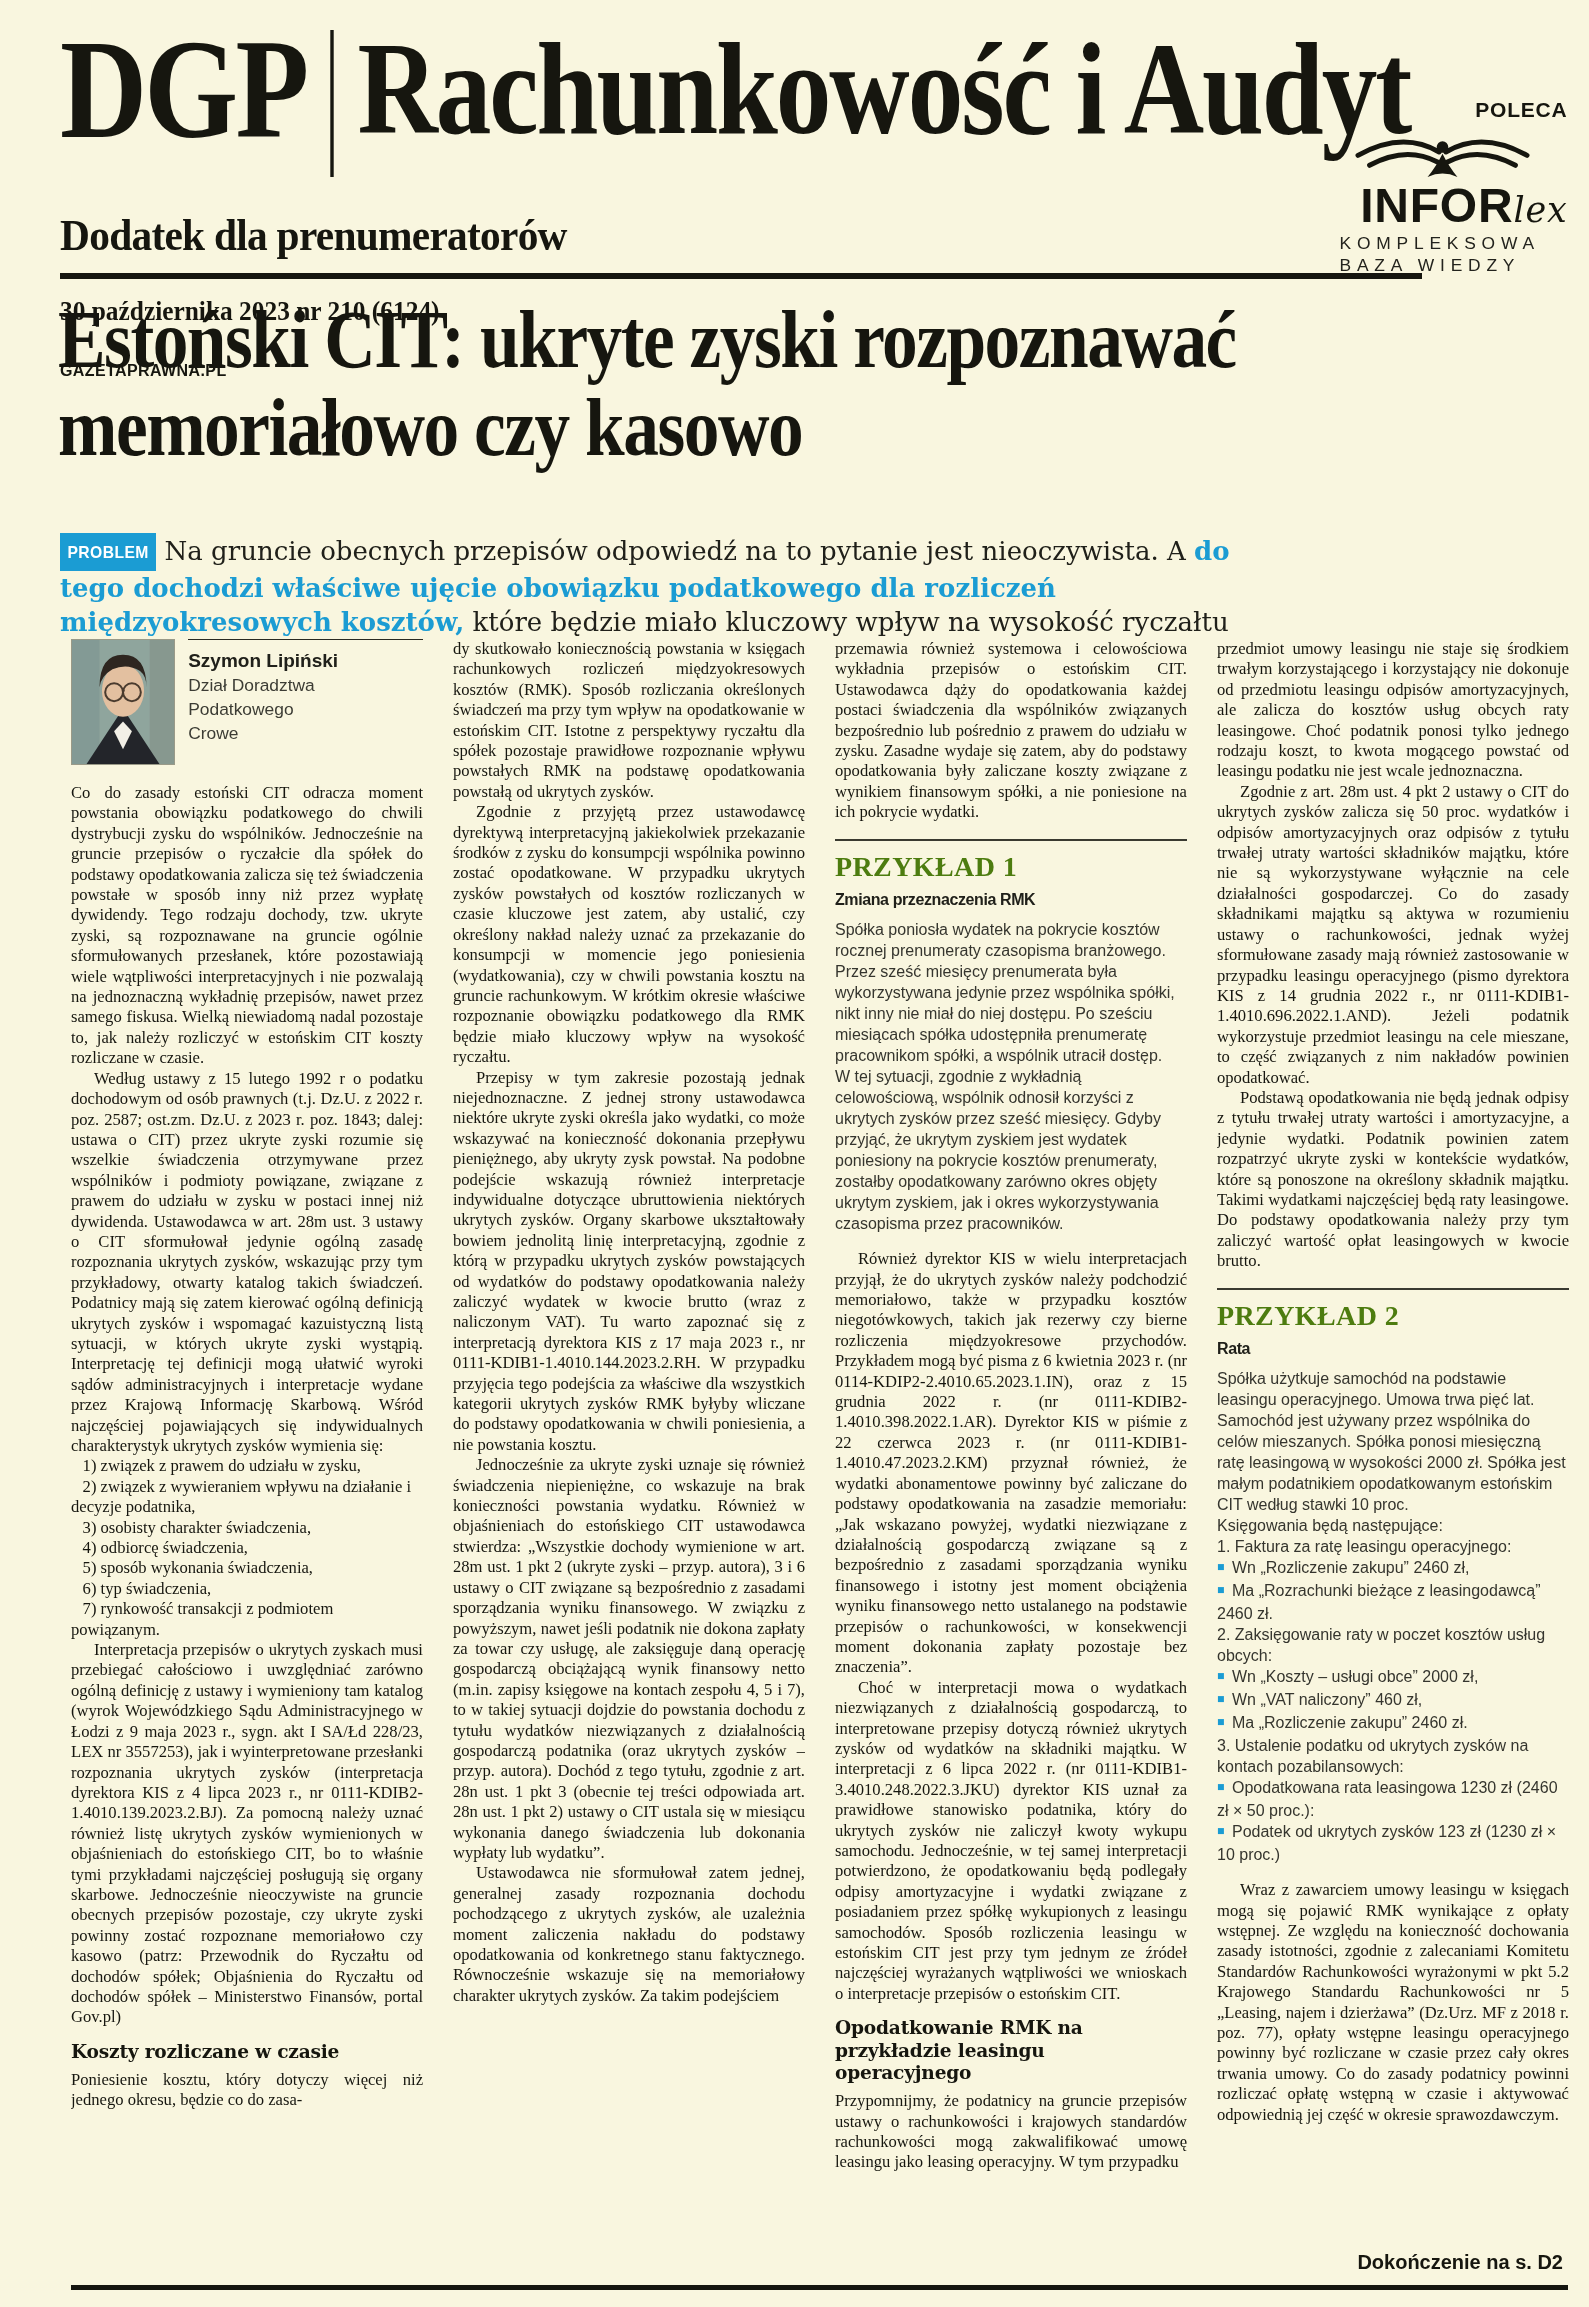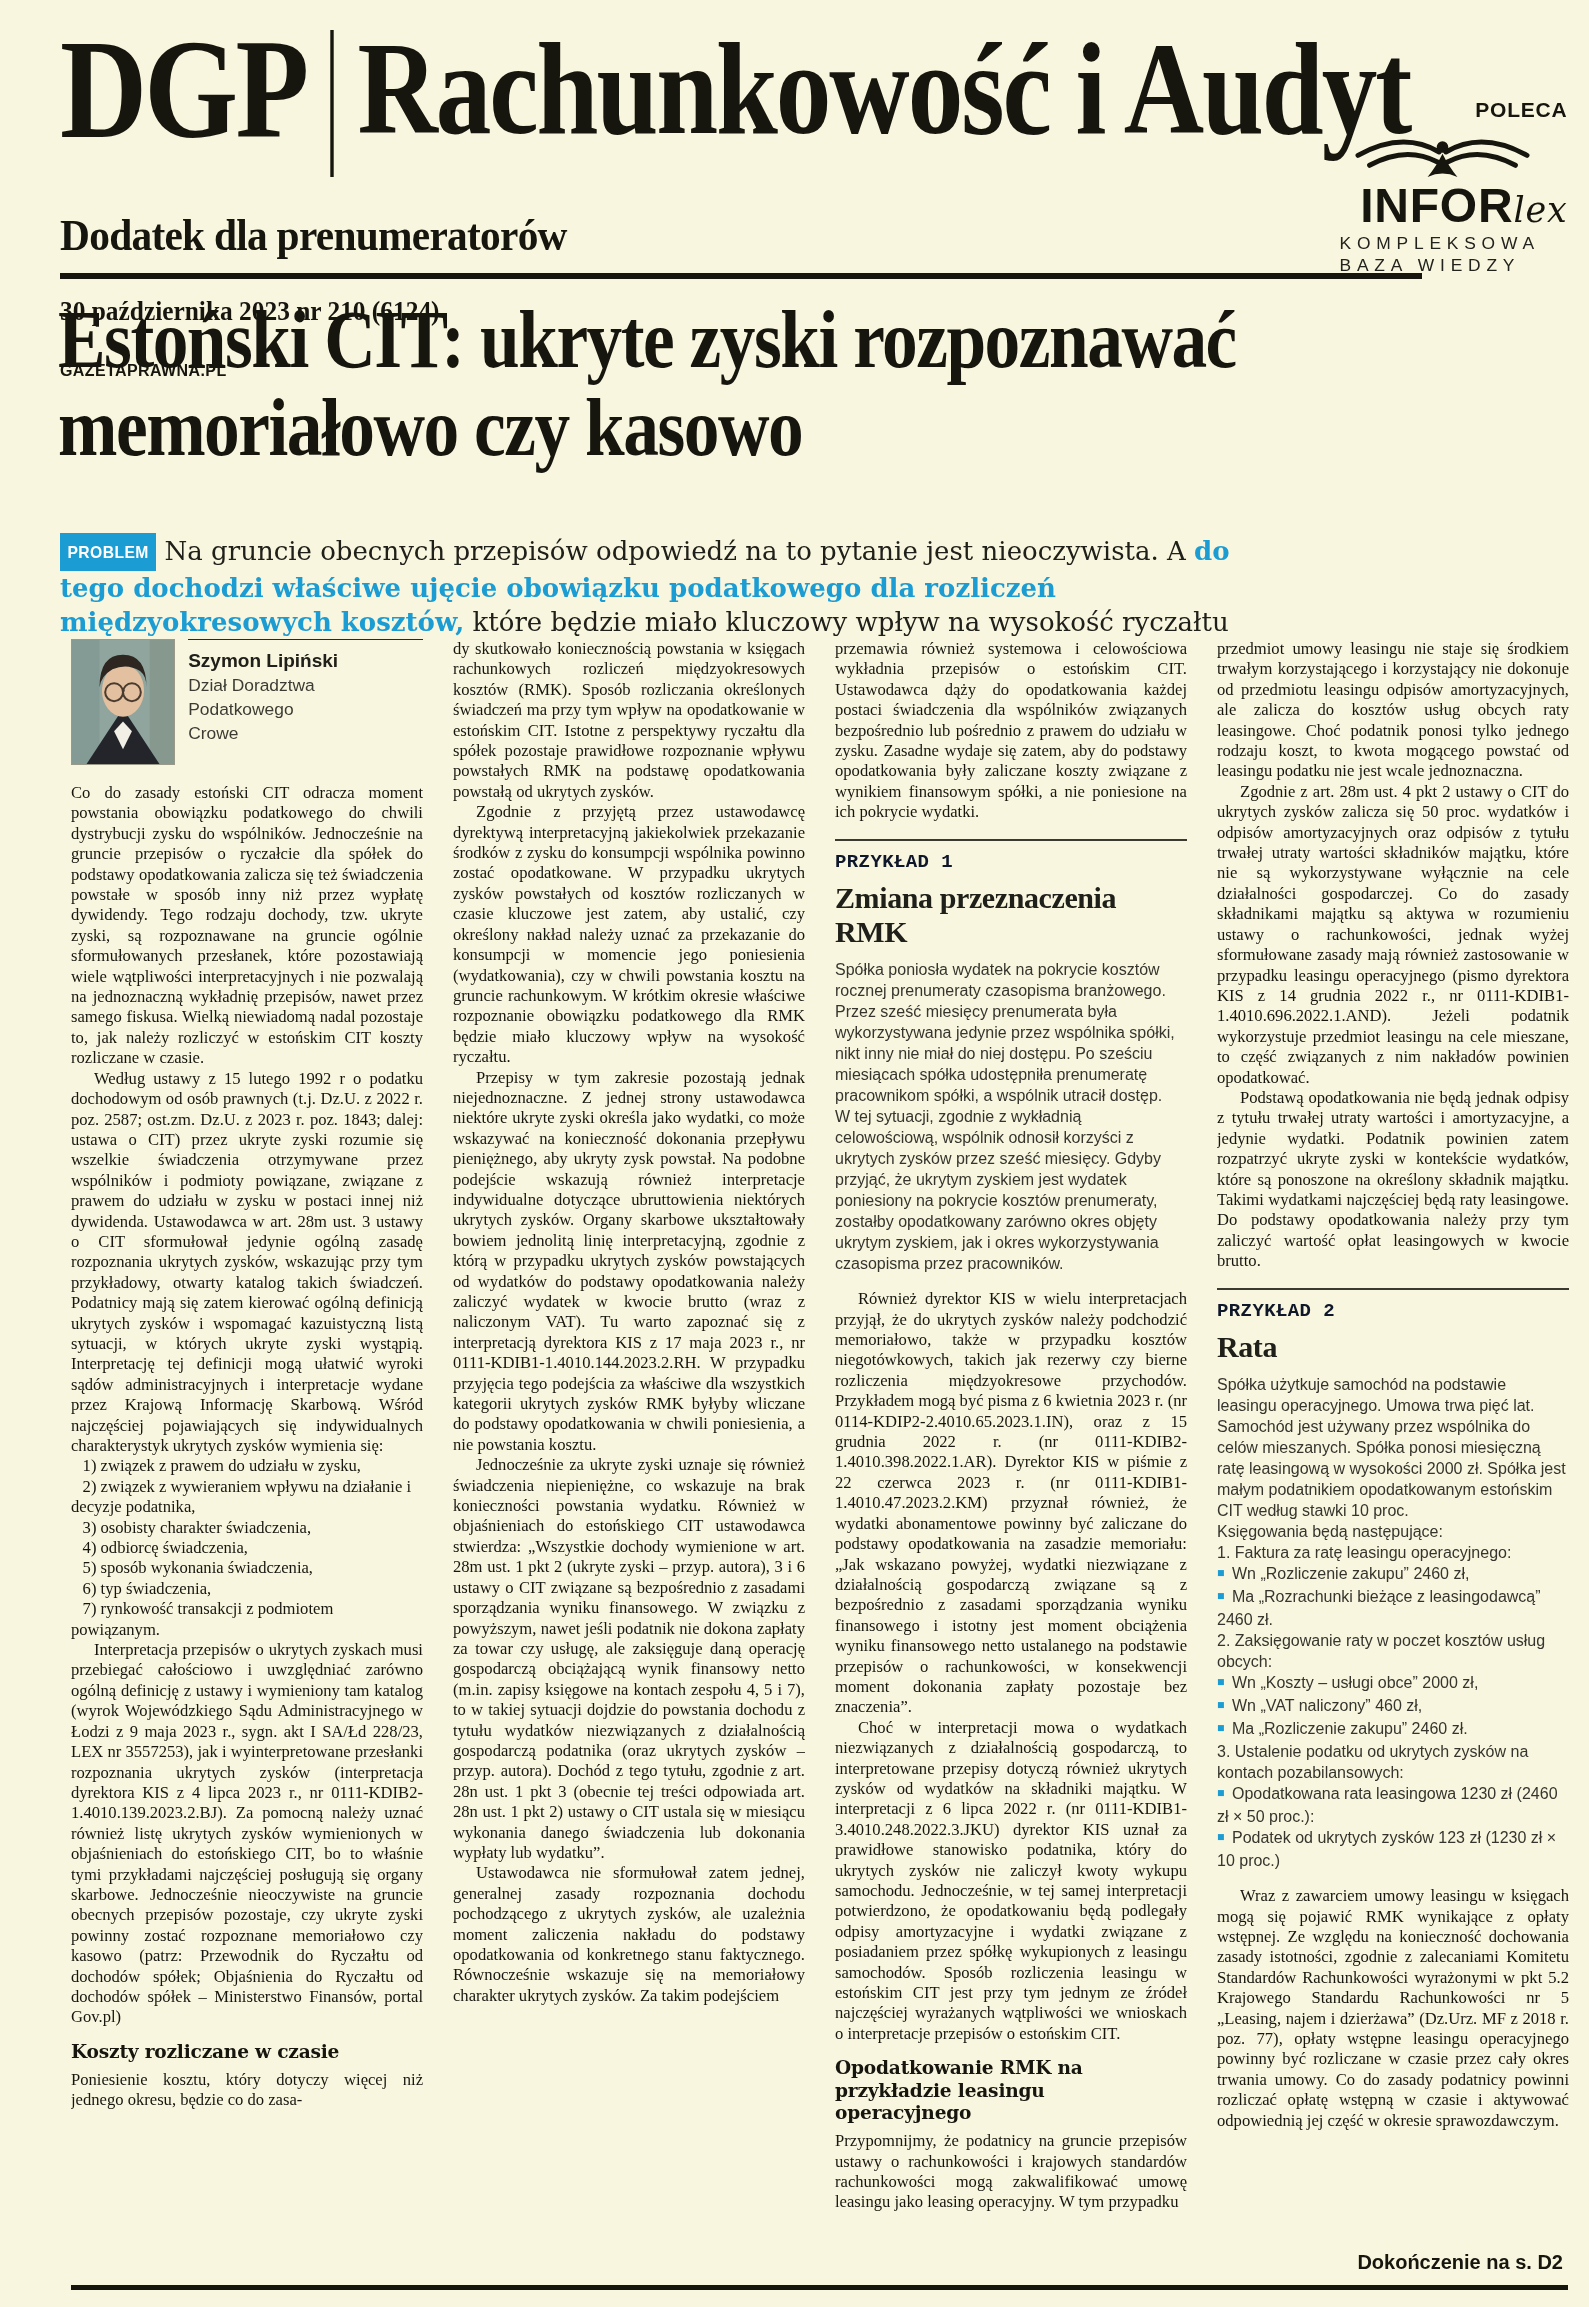--- a/index.html
+++ b/index.html
@@ -46,22 +46,22 @@
   .subhead{font-size:18.6px; line-height:22.4px; font-weight:bold; margin:13.2px 0 6.6px; font-family:"DejaVu Serif",serif; letter-spacing:-0.2px;}
   
   .author{display:flex; gap:13.2px; margin-bottom:18px;}
   .author-photo{flex:0 0 104px; width:104px; height:126px; border:0.8px solid #9a9a88; box-sizing:border-box; background:#8fa59d;}
   .author-info{flex:1; border-top:1.7px solid #2a2a22; padding-top:8.3px; font-family:"Liberation Sans",sans-serif;}
   .author-name{font-weight:bold; font-size:19px; line-height:25px; color:#20201a;}
   .author-dept,.author-co{font-size:17.4px; line-height:24px; color:#3c3c34;}
   
   .example{margin:16.6px 0 15px;}
   .ex-rule{height:1.7px; background:#3a3a30; margin-bottom:10px;}
-  .ex-label{font-family:Liberation Mono, monospace; font-weight:bold; font-size:19px; letter-spacing:0.4px; color:#0f172a; margin-bottom:8.3px;}
-  .ex-title{margin:8px 0 10px; font-family:Liberation Serif, serif; font-weight:bold; font-size:30px; letter-spacing:-0.4px; color:#20201a;}
+  .ex-label{font-family:Liberation Serif, serif; font-weight:bold; font-size:28px; letter-spacing:0.4px; color:#4d7c0f; margin-bottom:8.3px;}
+  .ex-title{margin:8px 0 10px; font-family:Liberation Sans, sans-serif; font-weight:bold; font-size:16px; letter-spacing:-0.4px; color:#20201a;}
   .ex-line{margin:0; font-family:"Liberation Sans",sans-serif; font-size:16px; line-height:21px; color:#35352e; text-align:left;}
   .ex-line.bullet::before{content:"■"; color:#1b9cd3; font-size:12.4px; margin-right:7.5px; position:relative; top:-1.7px;}
   
   .continuation{position:absolute; right:26px; bottom:33px; font-family:"Liberation Sans",sans-serif; font-weight:bold; font-size:20px; color:#16160f;}
   .bottom-rule{position:absolute; left:71px; right:21.5px; bottom:16.6px; height:5.8px; background:#16160f;}
 </style>
 </head>
 <body>
 
 <div class="page">

